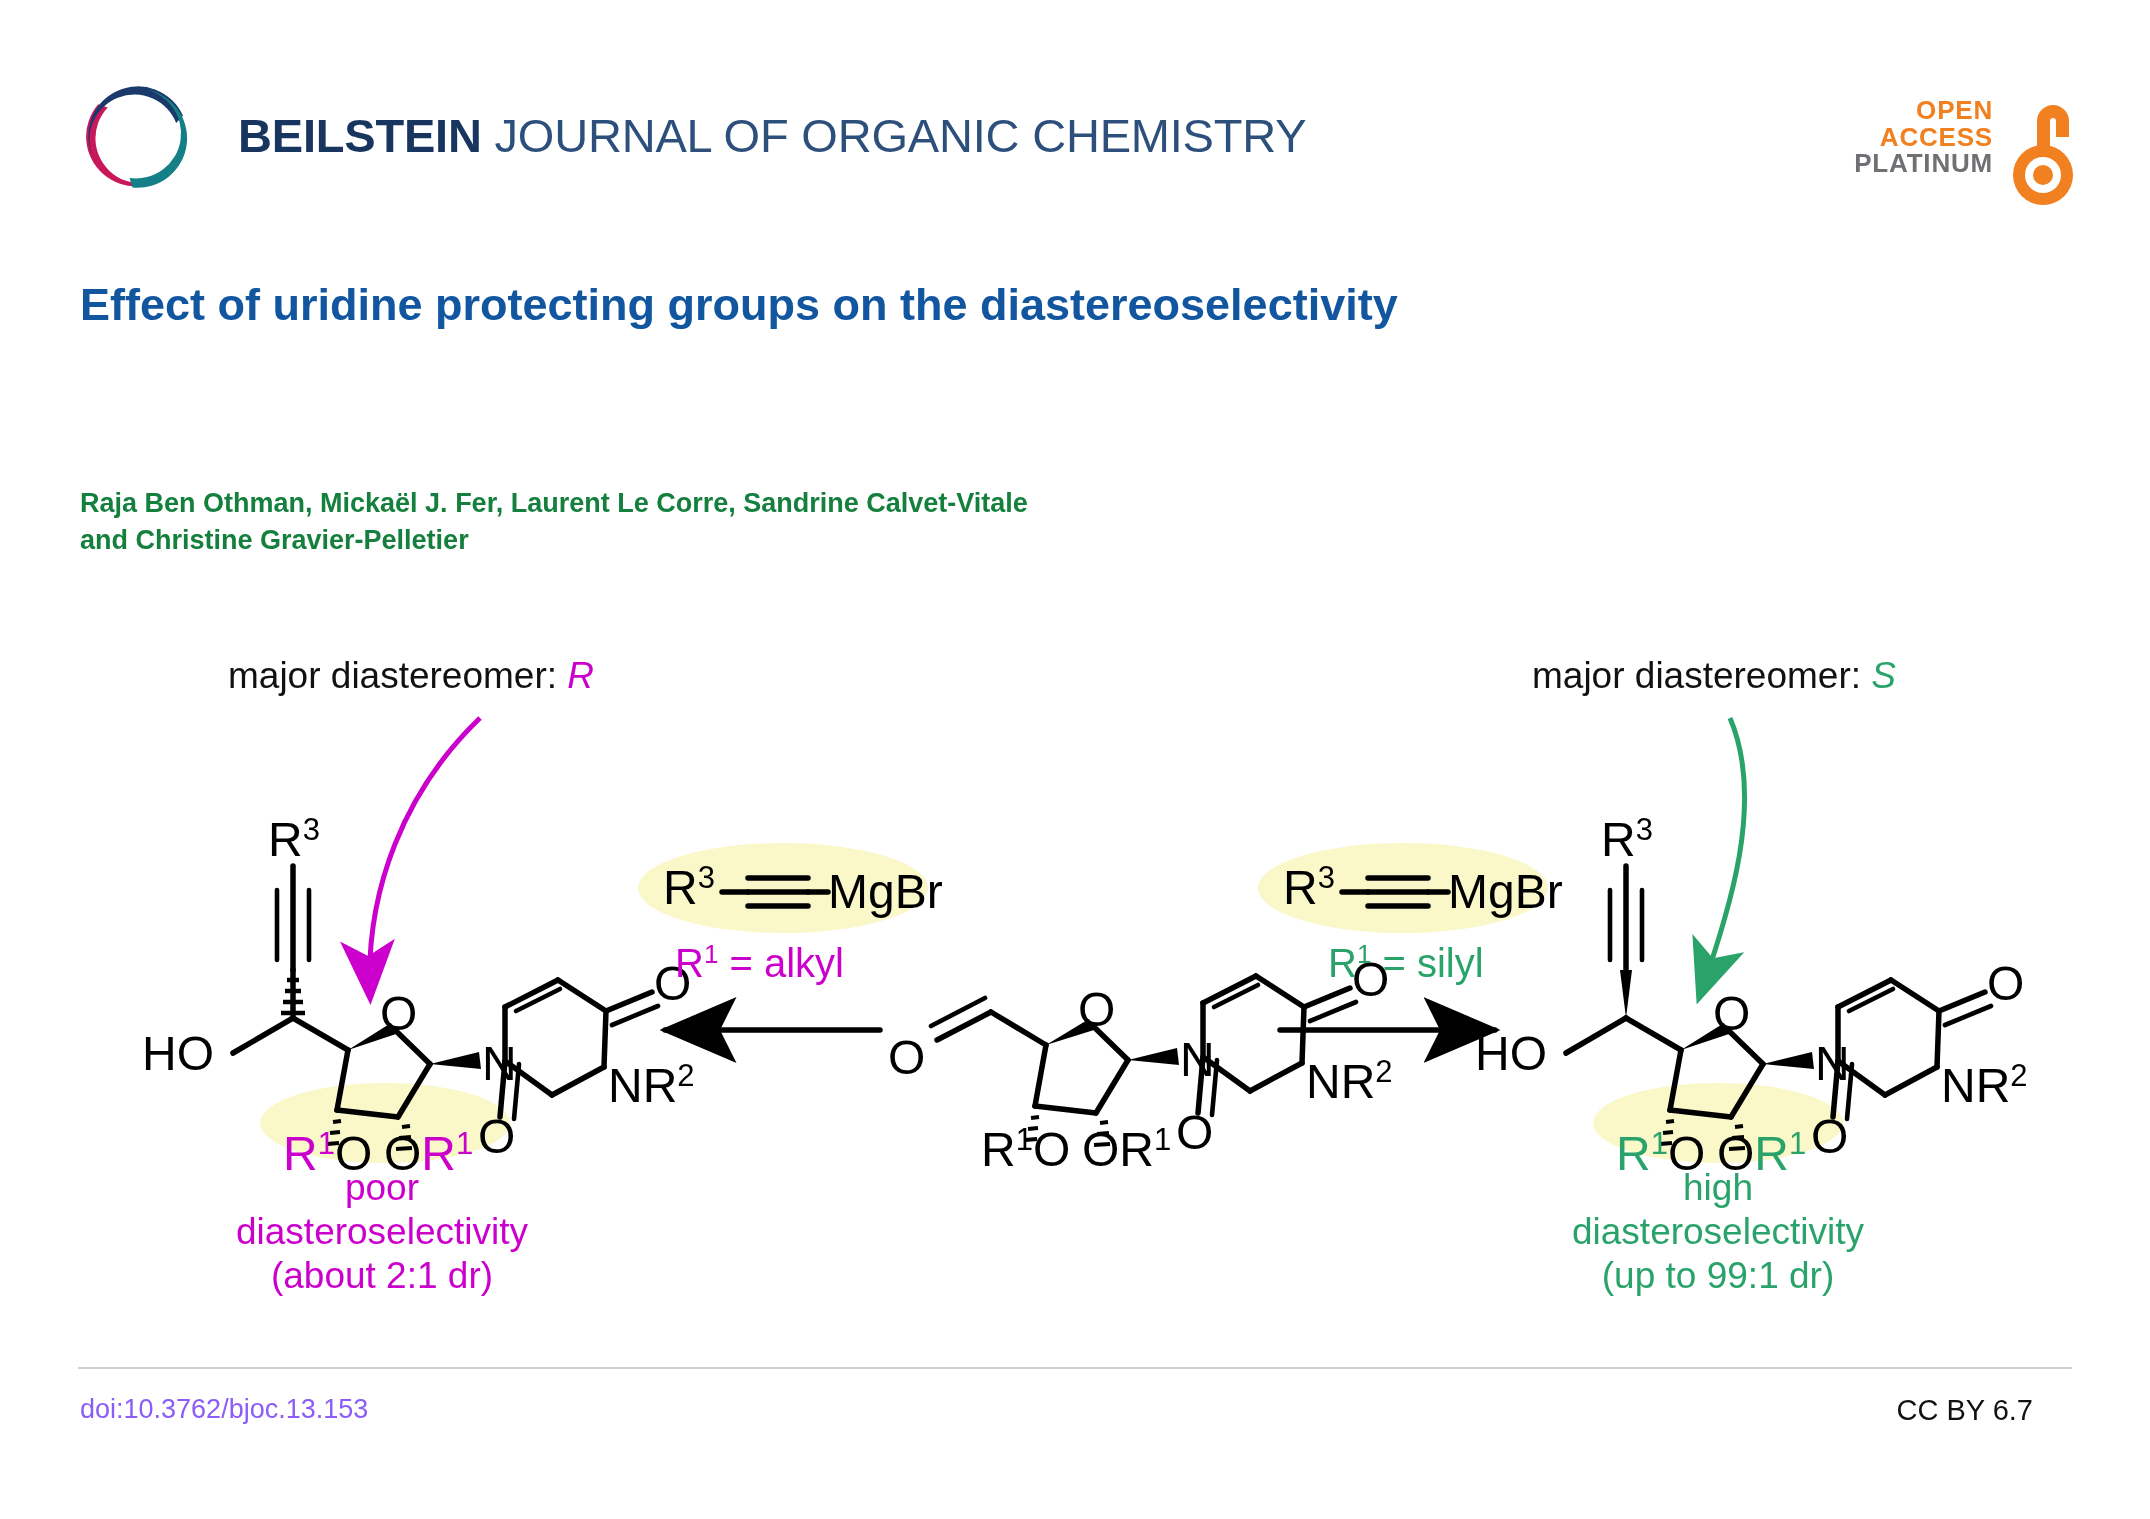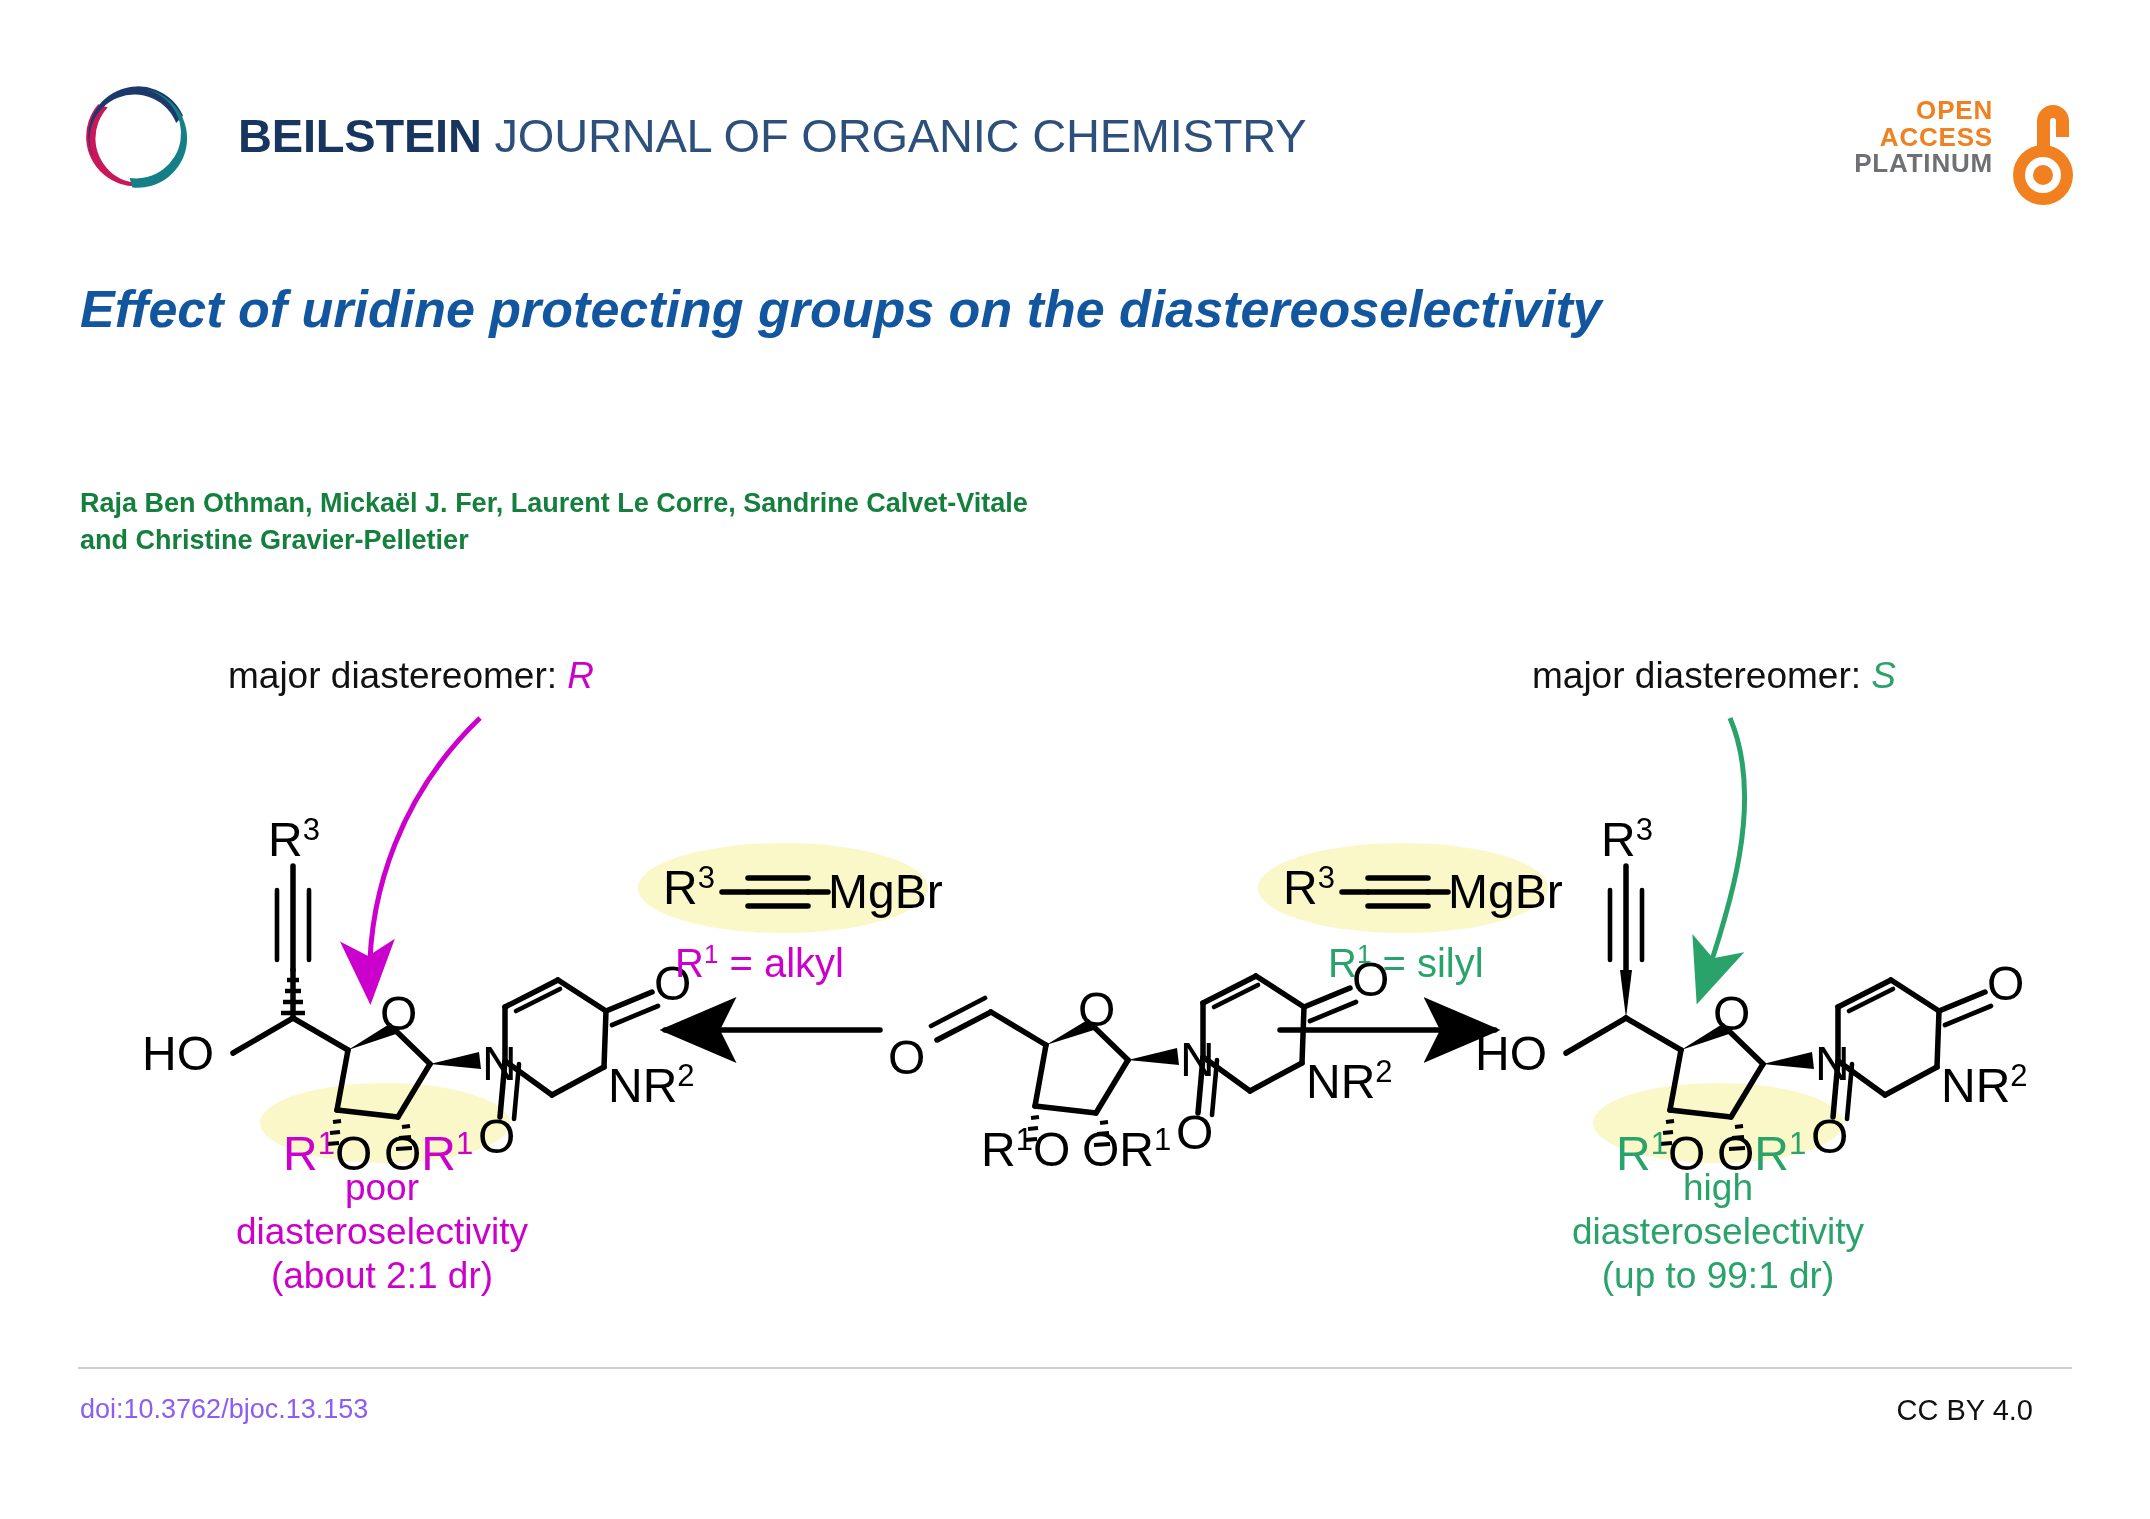--- a/index.html
+++ b/index.html
@@ -26,23 +26,22 @@
   .oa-badge{position:absolute;left:1895px;top:78px;width:190px;height:120px;margin-top:13px;}
   .oa-text{position:absolute;right:92px;top:6px;text-align:right;line-height:1.02;}
   .oa-line{font-size:26px;font-weight:bold;letter-spacing:0.8px;display:block;}
   .oa-orange{color:#f08020;}
   .oa-gray{color:#6e7073;}
   .oa-lock{position:absolute;right:0px;top:0px;width:84px;height:118px;}
 
   
   .art-title{
     position:absolute;left:80px;top:278px;width:1950px;
-    font-size:52px;font-weight:bold;line-height:1.22;
+    font-size:45px;font-weight:bold;line-height:1.22;
     color:#1256a0;
-    font-style:italic;
   }
   .authors{
     position:absolute;left:80px;top:485px;width:1950px;
     font-size:27px;line-height:1.38;color:#15803d;font-weight:bold;
   }
 
   
   .scheme{position:absolute;left:0px;top:640px;width:2150px;height:700px;}
   .scheme svg{display:block;}
 
@@ -384,15 +383,15 @@
         <text class="capg" x="1718" y="560" text-anchor="middle">high</text>
         <text class="capg" x="1718" y="604" text-anchor="middle">diasteroselectivity</text>
         <text class="capg" x="1718" y="648" text-anchor="middle">(up to 99:1 dr)</text>
       </g>
 
     </svg>
   </div>
 
   <div class="divider"></div>
   <div class="doi">doi:10.3762/bjoc.13.153</div>
-  <div class="license">CC BY 4.0</div>
+  <div class="license">CC BY 6.7</div>
 
 </div>
 
 </body></html>

